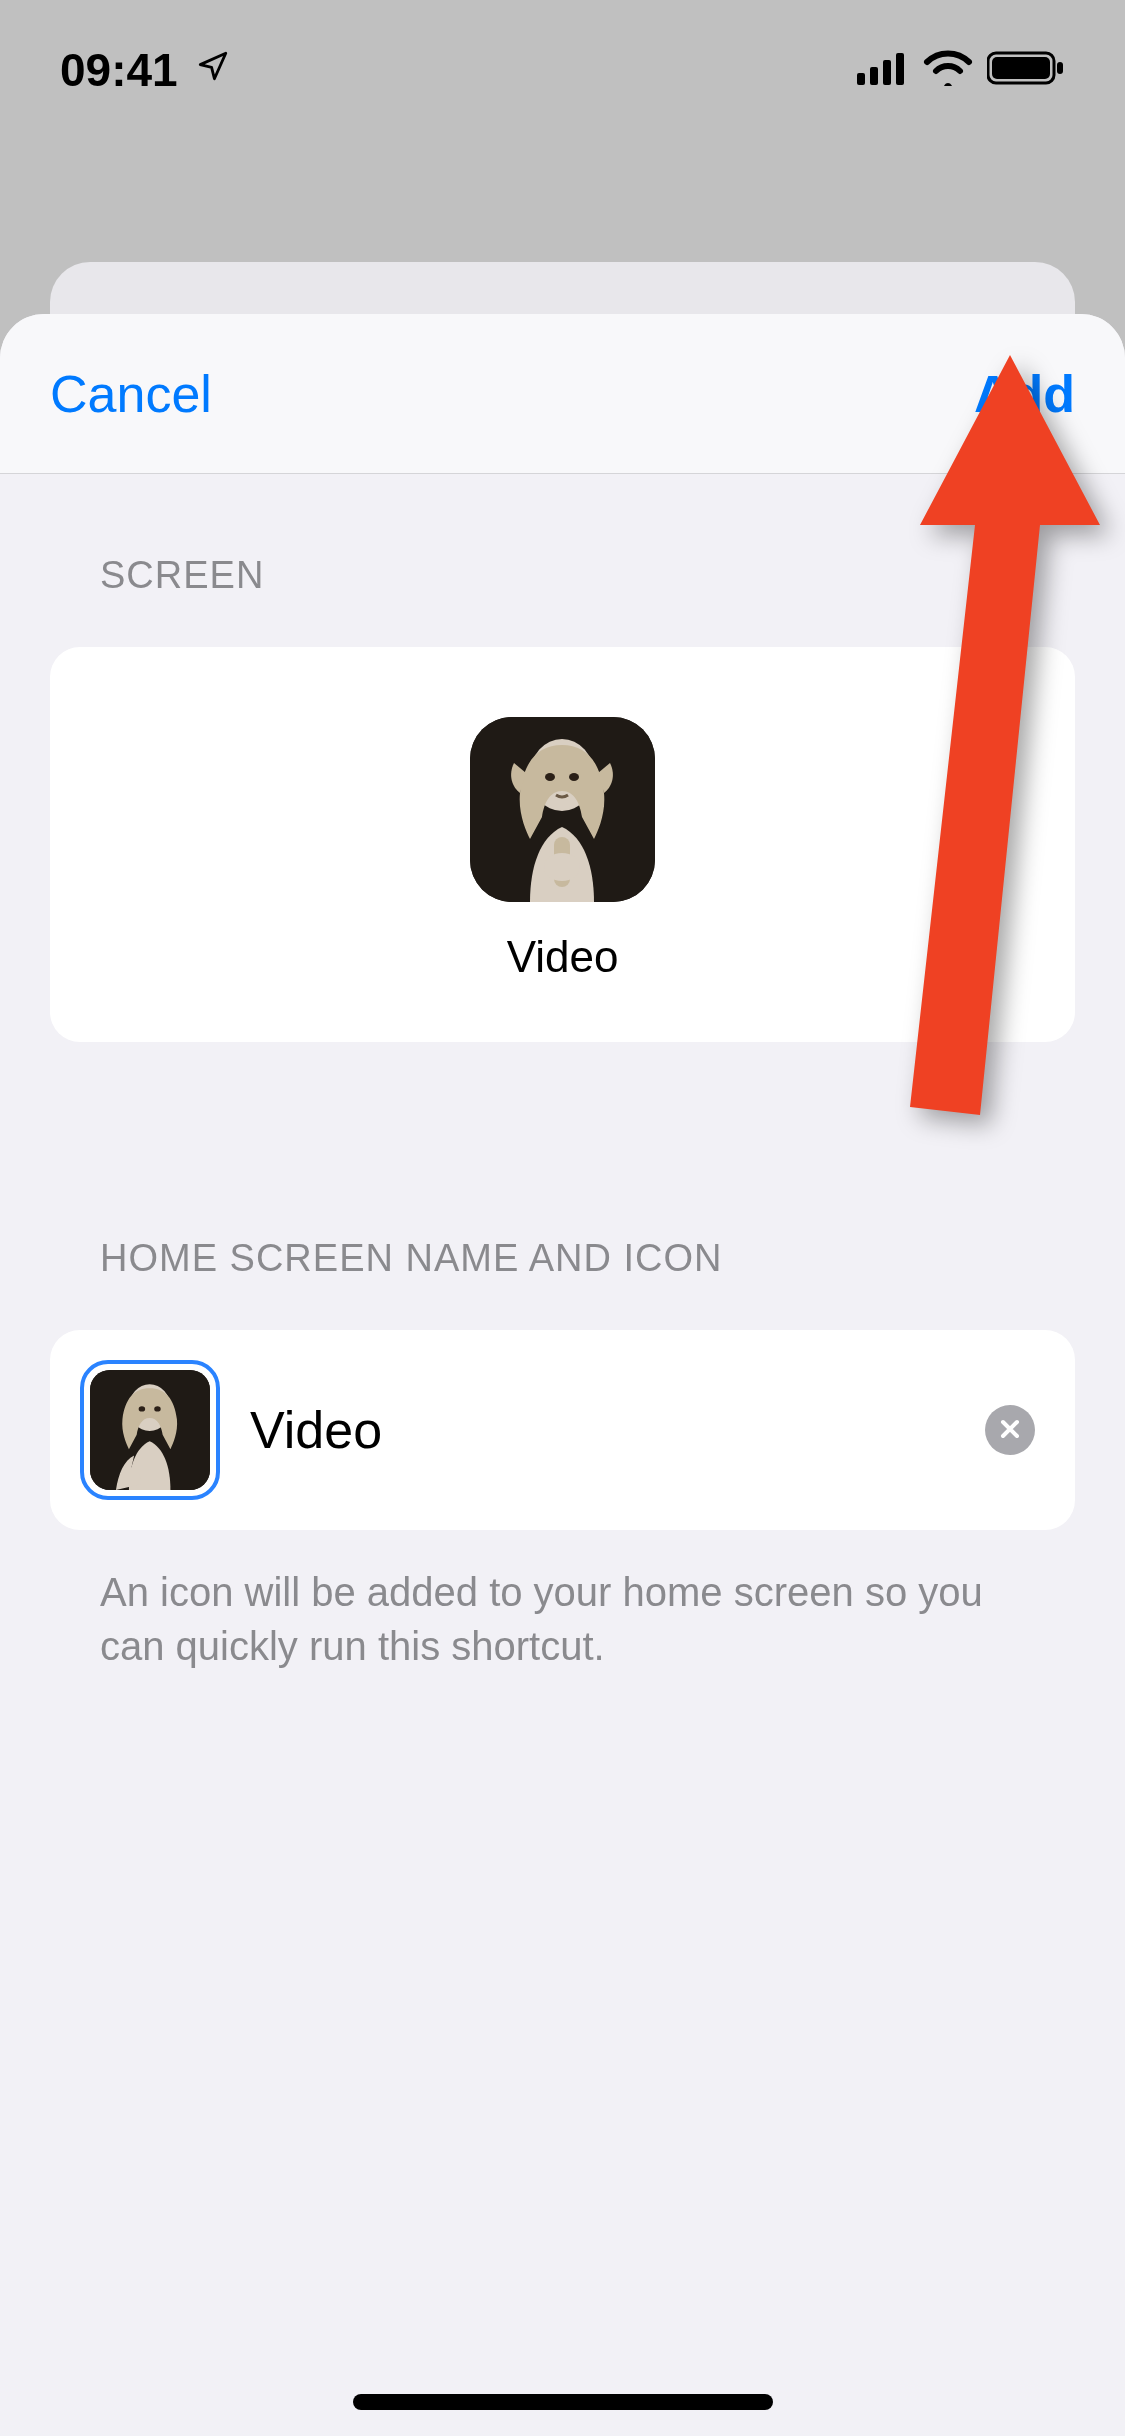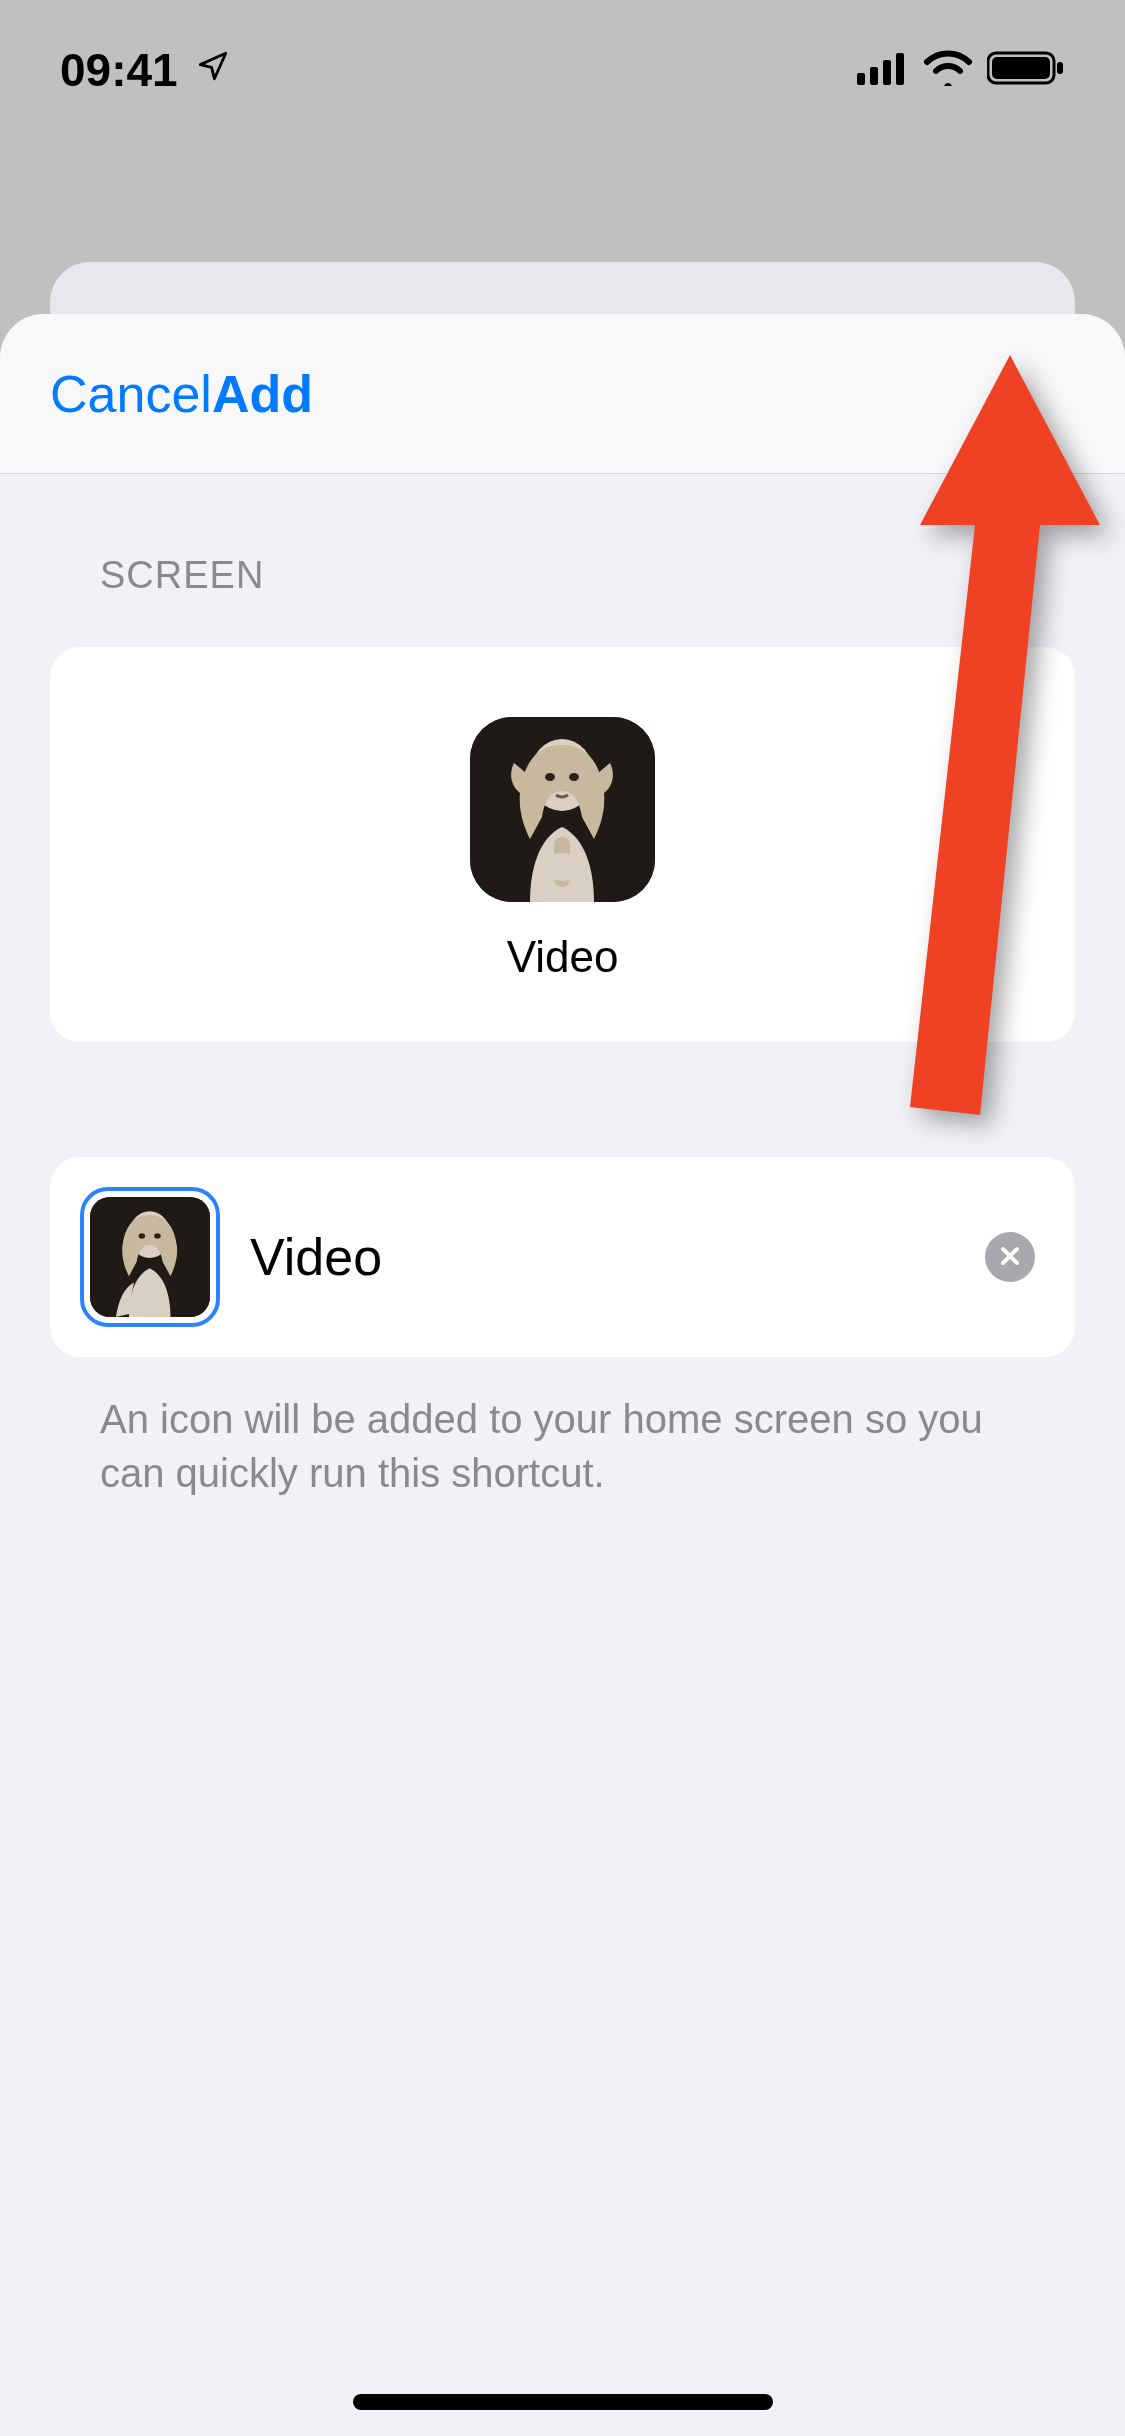--- a/index.html
+++ b/index.html
@@ -59,20 +59,21 @@
       bottom: 0;
       background: #f2f1f6;
       border-radius: 44px 44px 0 0;
       overflow: hidden;
     }
 
     
     .modal-header {
       height: 160px;
       display: flex;
+      justify-content: space-between;
       align-items: center;
       padding: 0 50px;
       background: rgba(248,248,250,0.95);
       border-bottom: 1px solid #d5d5d8;
     }
     .cancel-btn {
       font-size: 52px;
       color: #007aff;
       font-weight: 400;
     }
@@ -261,20 +262,21 @@
         <path d="M86 78 Q92 82 98 78" fill="none" stroke="#6b5a46" stroke-width="3"></path>
         <path d="M60 185 C60 150 70 120 92 110 C114 120 124 150 124 185 Z" fill="#d9cfc2"></path>
         <rect x="84" y="120" width="16" height="50" rx="8" fill="#c7b99e"></rect>
         <ellipse cx="92" cy="150" rx="18" ry="14" fill="#d9cfc2"></ellipse>
       </svg>
     </div>
     <div class="preview-label">Video</div>
   </div>
 
   <div class="name-section-wrap">
+    <div class="section-header">HOME SCREEN NAME AND ICON</div>
     <div class="name-card">
       <div class="small-icon-wrap">
         <div class="small-icon">
           <svg width="122" height="122" viewBox="0 0 185 185">
             <rect width="185" height="185" fill="#1f1a15"></rect>
             <ellipse cx="92" cy="58" rx="32" ry="36" fill="#d9cfc2"></ellipse>
             <path d="M92 28 C68 28 54 44 50 76 C48 96 56 114 60 122 L72 100 C74 86 80 74 92 74 C104 74 110 86 112 100 L124 122 C128 114 136 96 134 76 C130 44 116 28 92 28 Z" fill="#c7b99e"></path>
             <ellipse cx="80" cy="60" rx="5" ry="4" fill="#2b2018"></ellipse>
             <ellipse cx="104" cy="60" rx="5" ry="4" fill="#2b2018"></ellipse>
             <path d="M60 185 C60 150 70 120 92 110 C114 120 124 150 124 185 Z" fill="#d9cfc2"></path>

